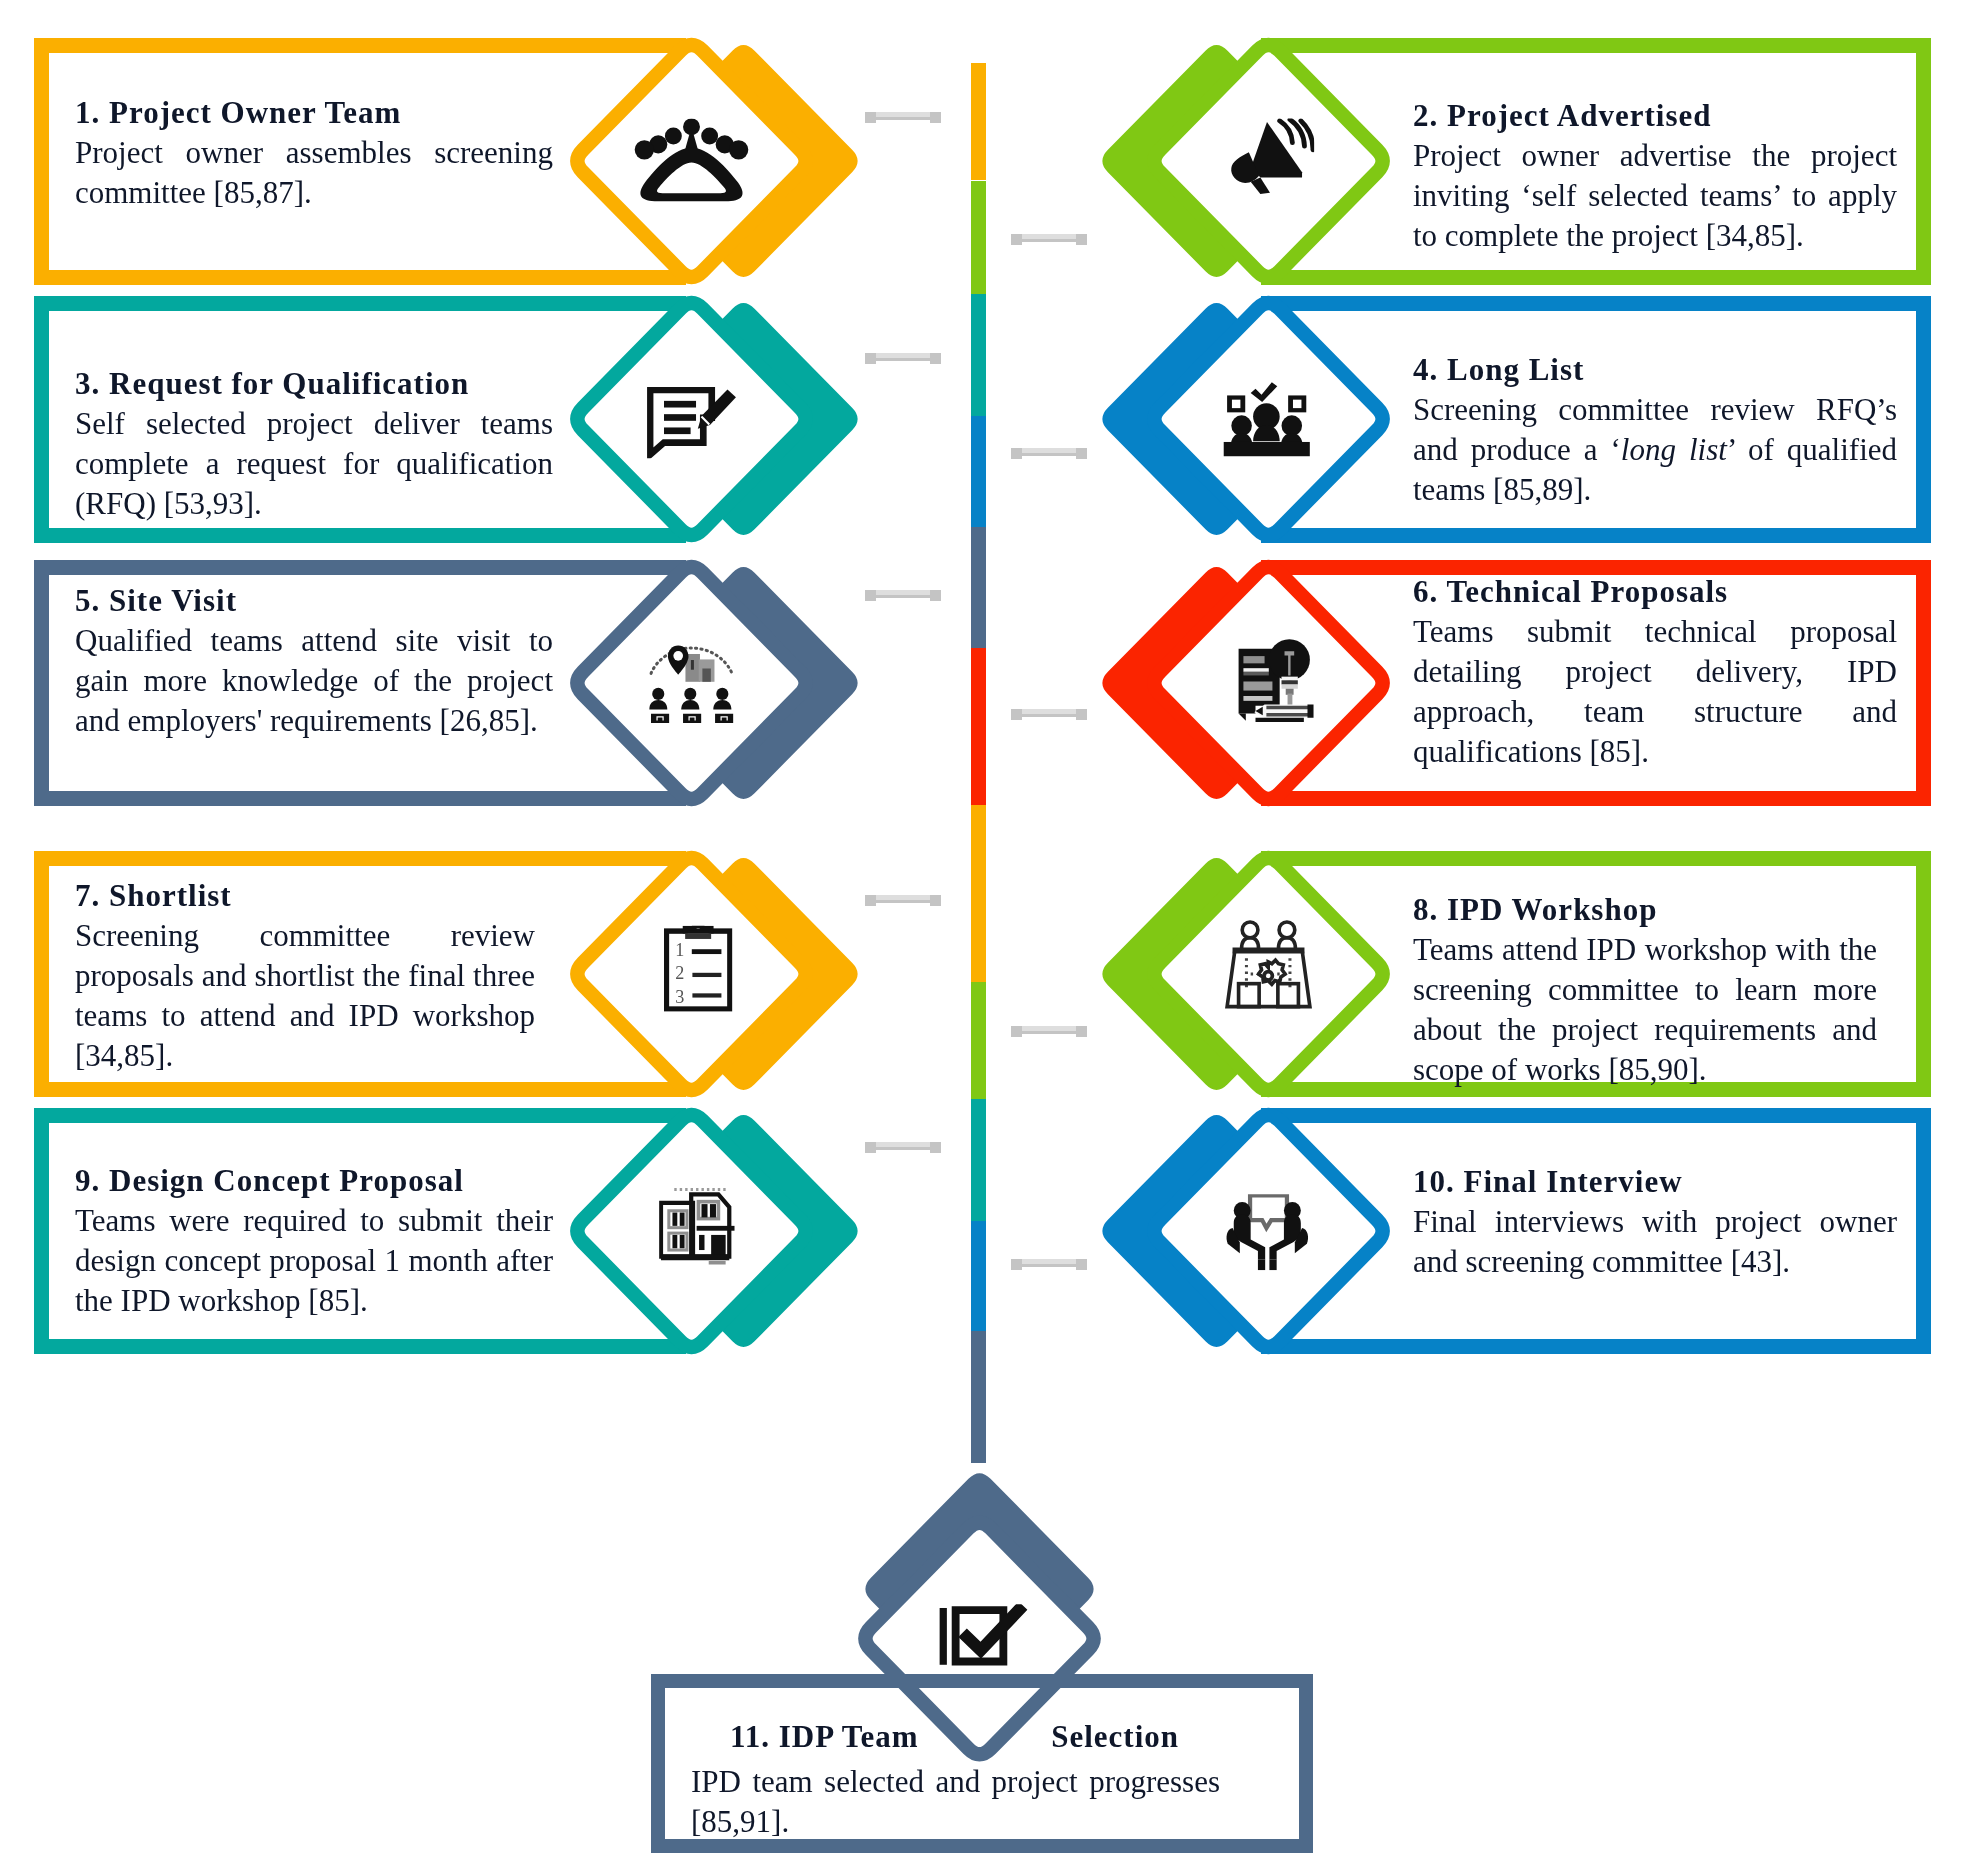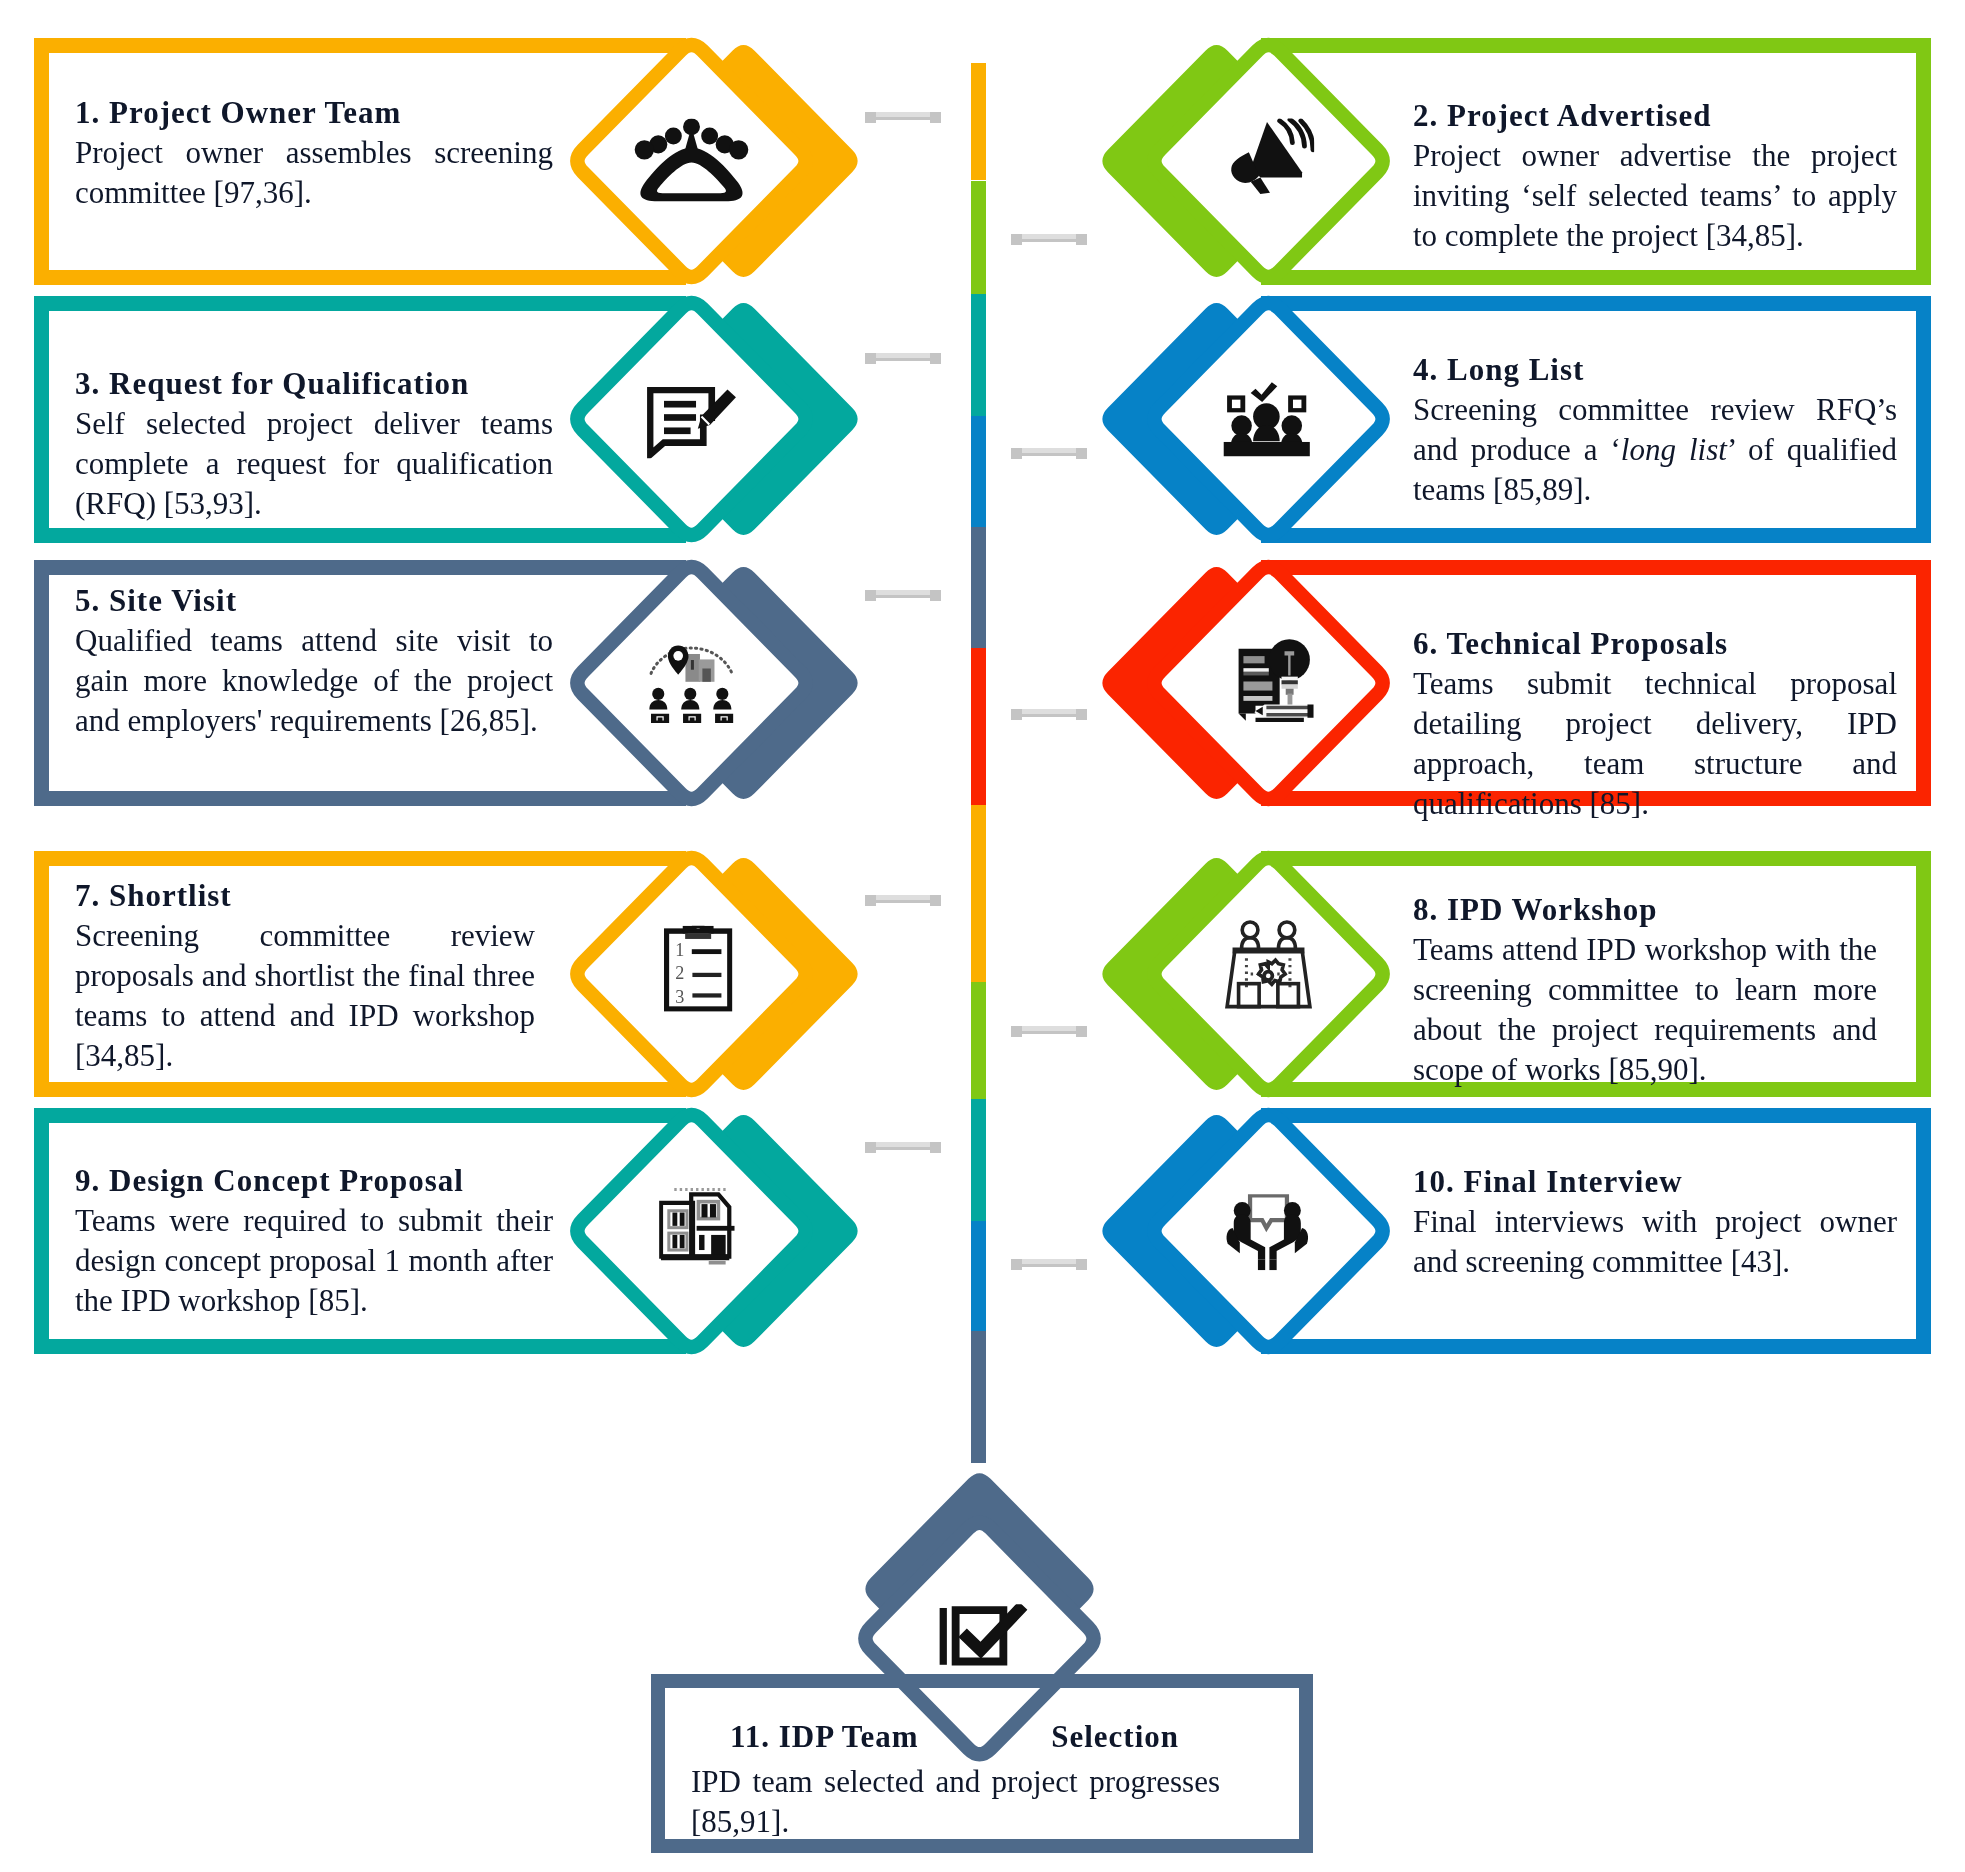--- a/index.html
+++ b/index.html
@@ -83,21 +83,21 @@
     </div>
     <div style="position: absolute; left: 1011px; top: 1257px; width: 76px; height: 12px;">
       <div style="position: absolute; left: 0px; top: 2.4px; width: 100%; height: 7.9px; background: rgb(222, 222, 222);"></div>
       <div style="position: absolute; left: 0px; top: 6.7px; width: 100%; height: 3px; background: rgb(196, 196, 196);"></div>
       <div style="position: absolute; left: 0px; top: 2.4px; width: 11px; height: 10.3px; background: rgb(196, 196, 196);"></div>
       <div style="position: absolute; right: 0px; top: 2.4px; width: 11px; height: 10.3px; background: rgb(196, 196, 196);"></div>
     </div>
     <div class="card" style="left: 34px; top: 38px; width: 652px; height: 247px; border: 15px solid rgb(251, 175, 0);"></div>
     <div class="txtblock" style="left: 75px; top: 93px; width: 478px;">
       <span class="ttl">1. Project Owner Team</span>
-      <span class="bdy">Project owner assembles screening committee [97,36].</span>
+      <span class="bdy">Project owner assembles screening committee [85,87].</span>
     </div>
     <svg width="431" height="330" viewBox="0 0 712 546" class="dia" style="left: 476px; top: -3.6px;">
       <path d="M 423.75 90.52 Q 442.00 72.00 460.25 90.52 L 621.75 254.48 Q 640.00 273.00 621.75 291.52 L 460.25 455.48 Q 442.00 474.00 423.75 455.48 L 262.25 291.52 Q 244.00 273.00 262.25 254.48 Z" fill="#FBAF00"></path>
       <path d="M 337.75 90.52 Q 356.00 72.00 374.25 90.52 L 535.75 254.48 Q 554.00 273.00 535.75 291.52 L 374.25 455.48 Q 356.00 474.00 337.75 455.48 L 176.25 291.52 Q 158.00 273.00 176.25 254.48 Z" fill="#ffffff" stroke="#FBAF00" stroke-width="24"></path>
       <svg x="261" y="202.5" width="190" height="141" viewBox="0 0 190 141">
         <g fill="#111">
    <path d="M95 14 L108 60 L82 60 Z"></path>
    <circle cx="95" cy="14" r="14"></circle>
    <circle cx="65" cy="29" r="14"></circle>
    <circle cx="125" cy="29" r="14"></circle>
@@ -200,21 +200,21 @@
    </g>
    <g fill="#111">
      <path d="M3 137 L33 137 L33 152 L3 152 Z M12 141 L12 148 L14 148 L14 143 L22 143 L22 148 L24 148 L24 141 Z" fill-rule="evenodd"></path>
      <path d="M56 137 L86 137 L86 152 L56 152 Z M65 141 L65 148 L67 148 L67 143 L75 143 L75 148 L77 148 L77 141 Z" fill-rule="evenodd"></path>
      <path d="M109 137 L139 137 L139 152 L109 152 Z M118 141 L118 148 L120 148 L120 143 L128 143 L128 148 L130 148 L130 141 Z" fill-rule="evenodd"></path>
    </g>
  </g>
       </svg>
     </svg>
     <div class="card" style="left: 1261px; top: 560px; width: 670px; height: 246px; border: 15px solid rgb(251, 36, 0);"></div>
-    <div class="txtblock" style="left: 1413px; top: 624px; width: 484px;">
+    <div class="txtblock" style="left: 1413px; top: 572px; width: 484px;">
       <span class="ttl">6. Technical Proposals</span>
       <span class="bdy">Teams submit technical proposal detailing project delivery, IPD approach, team structure and qualifications [85].</span>
     </div>
     <svg width="431" height="330" viewBox="0 0 712 546" class="dia" style="left: 1053px; top: 518px;">
       <path d="M 251.75 90.52 Q 270.00 72.00 288.25 90.52 L 449.75 254.48 Q 468.00 273.00 449.75 291.52 L 288.25 455.48 Q 270.00 474.00 251.75 455.48 L 90.25 291.52 Q 72.00 273.00 90.25 254.48 Z" fill="#FB2400"></path>
       <path d="M 337.75 90.52 Q 356.00 72.00 374.25 90.52 L 535.75 254.48 Q 554.00 273.00 535.75 291.52 L 374.25 455.48 Q 356.00 474.00 337.75 455.48 L 176.25 291.52 Q 158.00 273.00 176.25 254.48 Z" fill="#ffffff" stroke="#FB2400" stroke-width="24"></path>
       <svg x="304.5" y="190.5" width="127" height="147" viewBox="0 0 127 147">
         <g>
    <path d="M2 26 L70 26 L70 120 L30 120 L30 133 L2 133 Z" fill="#111"></path>
    <rect x="10" y="38" width="35" height="12" fill="#8f8f8f"></rect>

